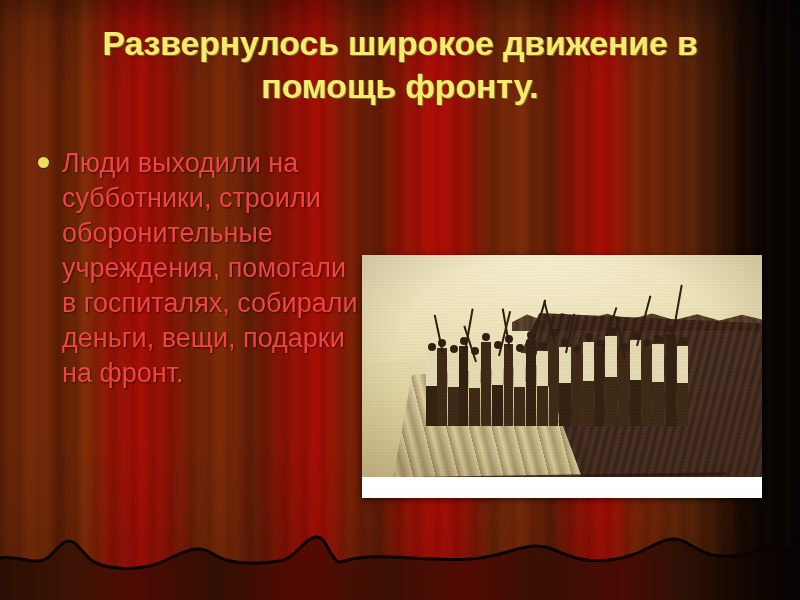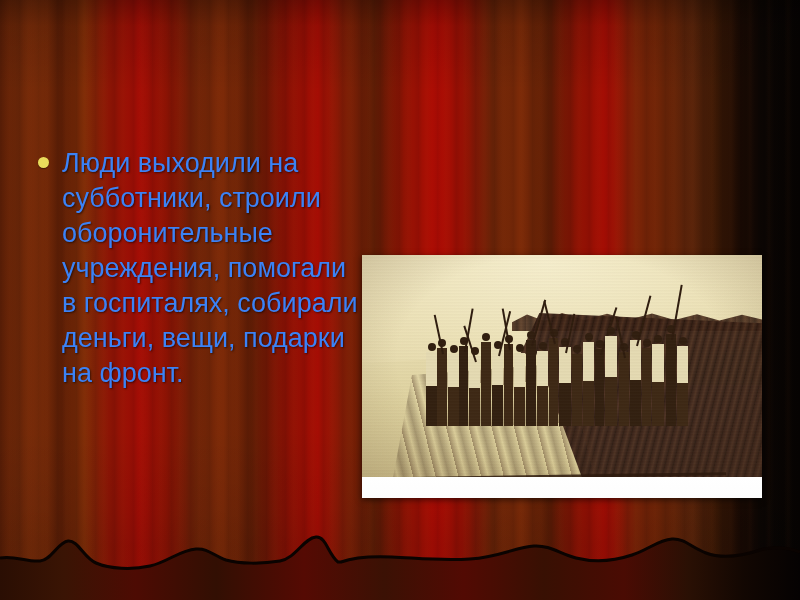--- a/index.html
+++ b/index.html
@@ -125,21 +125,21 @@
     border-radius: 50%;
     background: #e9dd5c;
     margin-top: 11px;
     margin-right: 13px;
     box-shadow: 0 1px 1px rgba(0,0,0,.4);
   }
   .bullet-text {
     flex: 1 1 auto;
     font-size: 27px;
     line-height: 35px;
-    color: #3b82f6;
+    color: #ef4444;
     font-weight: 400;
     text-shadow: 1px 1px 2px rgba(0,0,0,0.55);
   }
 
   
   .photo-frame {
     position: absolute;
     left: 362px;
     top: 255px;
     width: 400px;
@@ -314,20 +314,21 @@
       <path d="M0,30 C14,27 26,34 40,33 C52,32 58,14 68,13 C78,12 84,30 96,35
                C110,41 132,42 150,38 C168,34 180,22 196,21 C208,20 214,28 226,32
                C240,36 262,36 280,33 C296,30 304,10 316,9 C326,8 328,26 338,34
                L341,34 C352,30 370,28 392,29 C416,30 440,33 470,31
                C500,29 516,19 534,18 C550,17 560,26 576,30 C596,35 614,33 632,27
                C648,22 658,12 672,11 C684,10 692,20 706,25 C722,31 742,28 760,22
                C774,18 788,20 800,24" fill="none" stroke="#0a0301" stroke-width="3"></path>
     </svg>
   </div>
 
+  <div class="title">Развернулось широкое движение в помощь фронту.</div>
 
   <div class="body-block">
     <div class="bullet-row">
       <span class="bullet-dot"></span>
       <span class="bullet-text">Люди выходили на субботники, строили оборонительные учреждения, помогали в госпиталях, собирали деньги, вещи, подарки на фронт.</span>
     </div>
   </div>
 
   <div class="photo-frame">
     <div class="photo">

